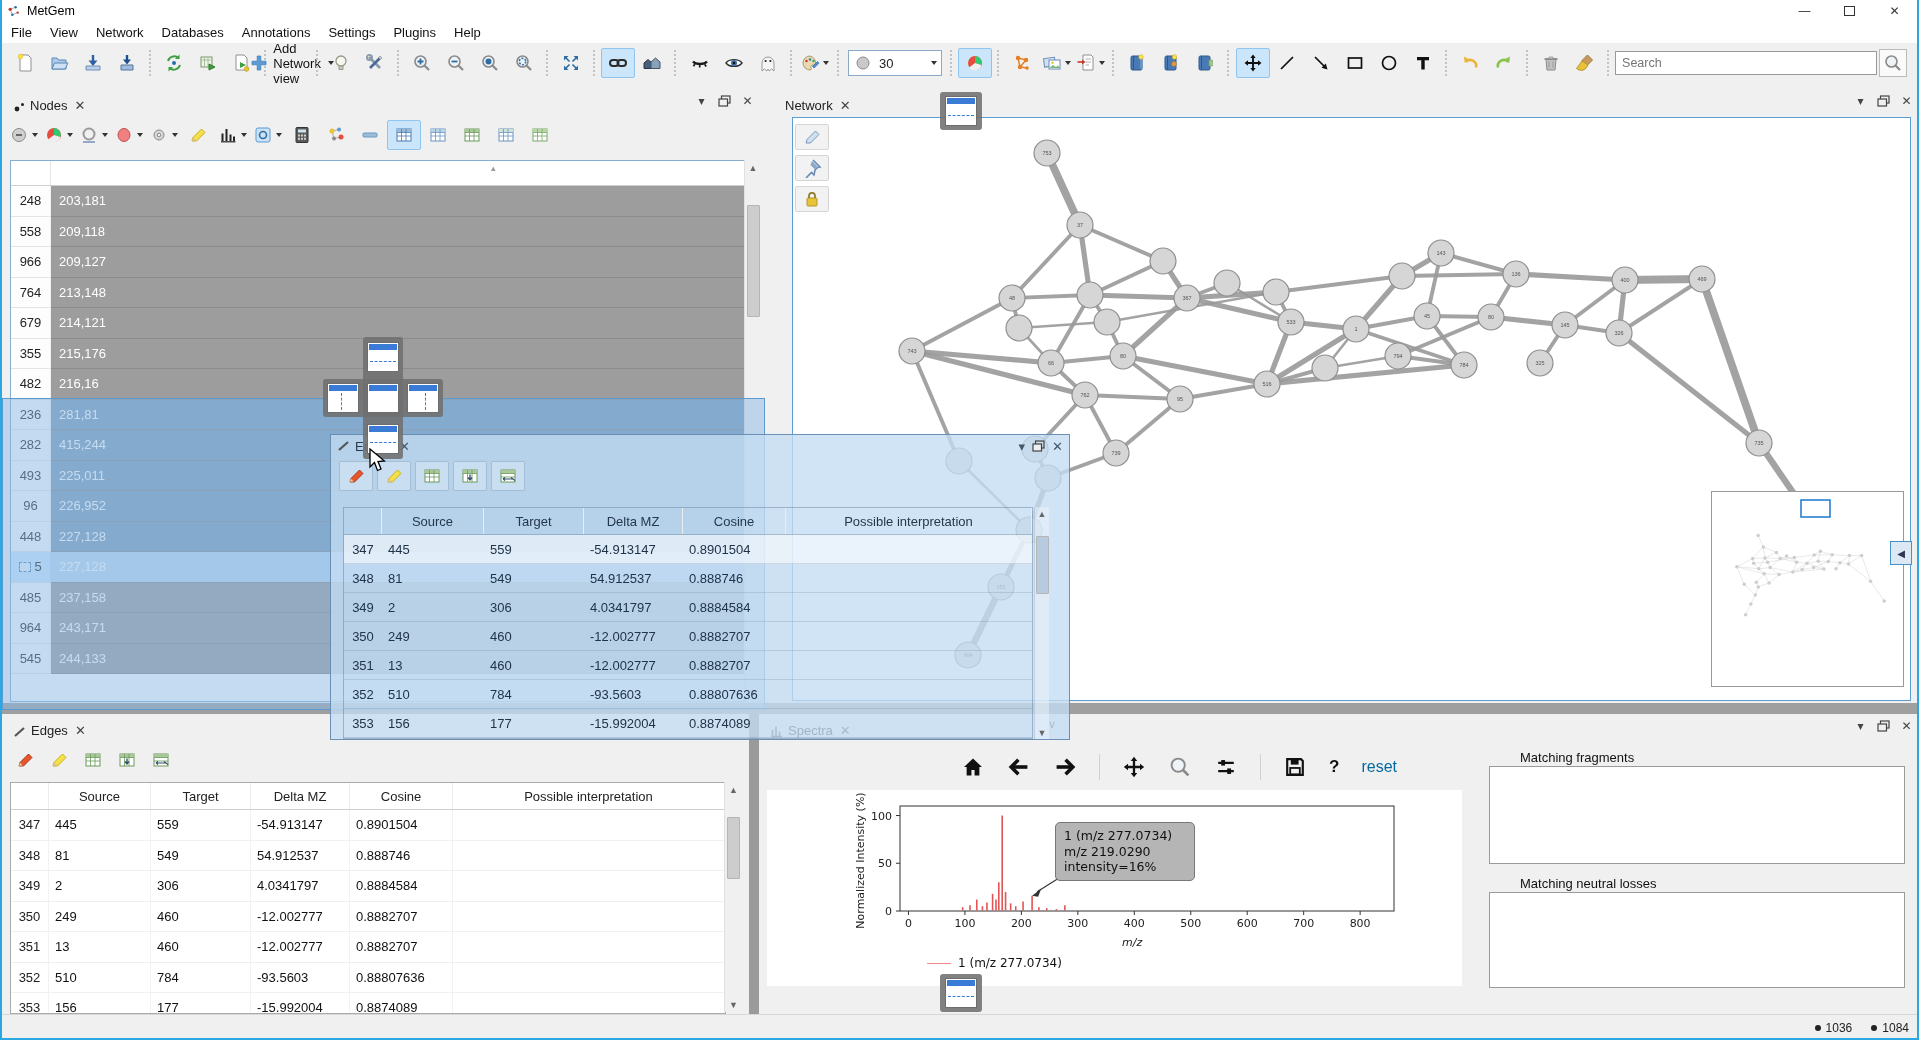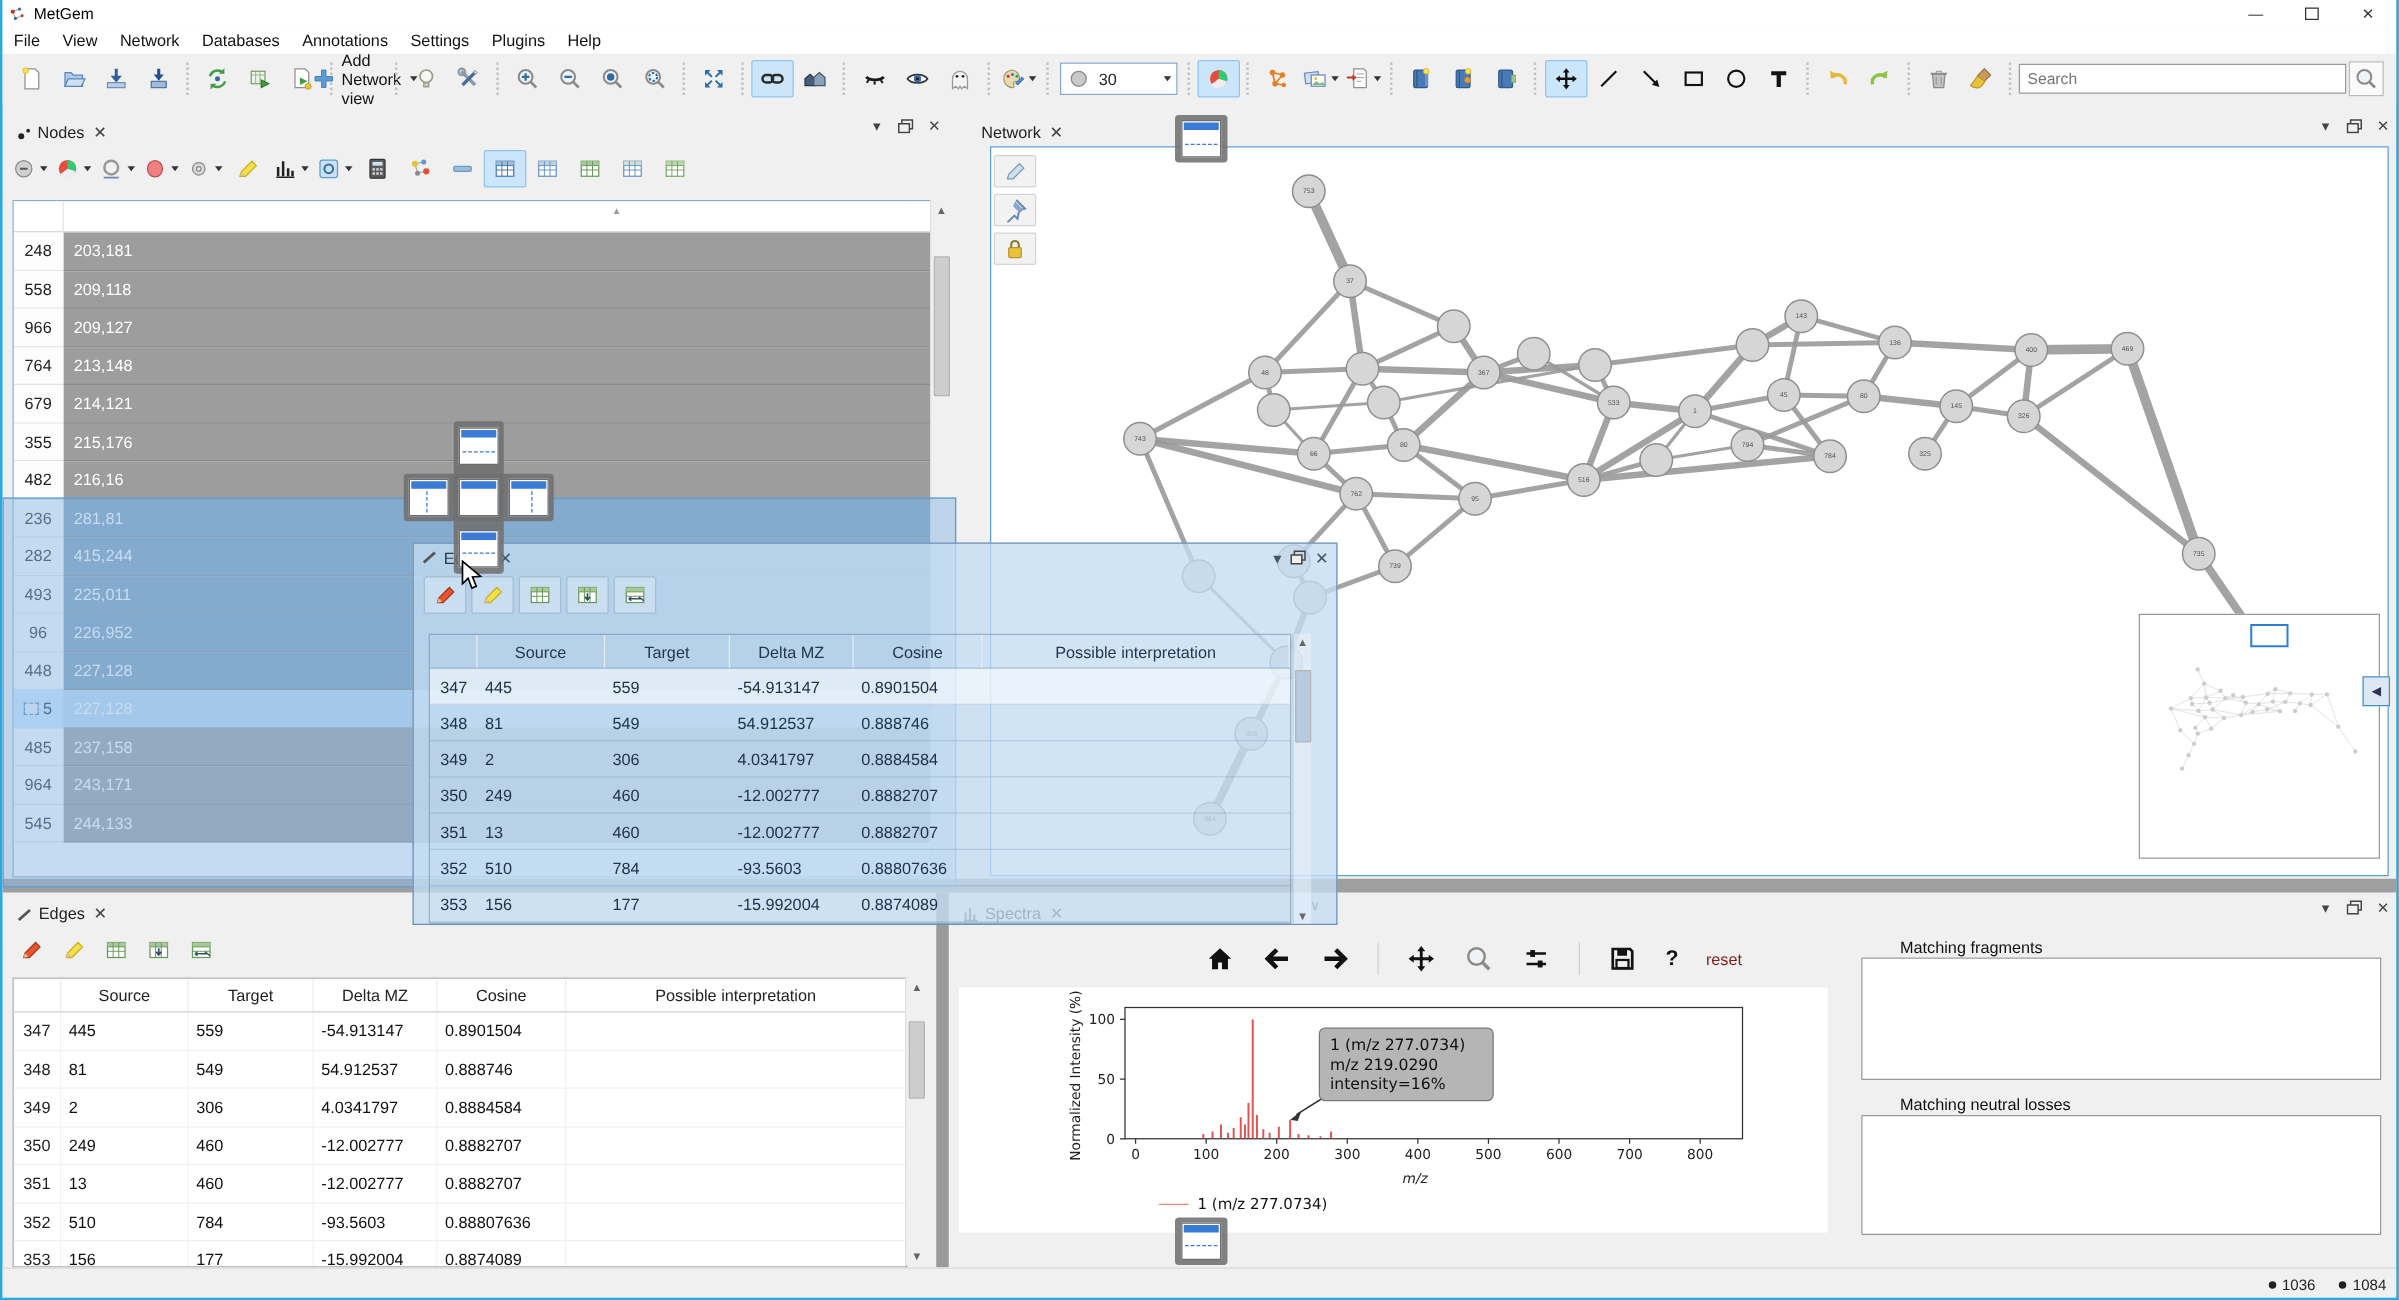--- a/index.html
+++ b/index.html
@@ -1389,21 +1389,21 @@
             <svg width="24" height="24" viewBox="0 0 20 20">
               <path d="M3.5 3.5h11.5l1.5 1.5v11.5H3.5z" fill="none" stroke="#111" stroke-width="1.8"></path>
               <rect x="6.5" y="3.8" width="6.5" height="4.2" fill="#111"></rect>
               <rect x="6" y="10.8" width="8" height="5.4" fill="none" stroke="#111" stroke-width="1.5"></rect>
             </svg>
           </span>
         </div>
         <div class="mplbtn">
           <span><span style="font-size:17px;font-weight:bold;color:#111;">?</span></span>
         </div>
-        <div style="font-size: 13px; color: #7f1d1d;">reset</div>
+        <div style="font-size: 16px; color: #0369a1;">reset</div>
       </div>
 
     <div class="abs" style="left:8px;top:76px;width:695px;height:196px;background:#fff;">
       <svg id="spectrum-svg" width="695" height="196" viewBox="0 0 695 196">
           <rect x="133" y="16" width="494" height="105" fill="#fff" stroke="#333" stroke-width="1"></rect>
           <line x1="141.46857142857144" y1="121" x2="141.46857142857144" y2="125" stroke="#333"></line>
           <text x="141.46857142857144" y="137" font-size="11" text-anchor="middle" fill="#222" font-family="DejaVu Sans,sans-serif">0</text>
           <line x1="197.92571428571426" y1="121" x2="197.92571428571426" y2="125" stroke="#333"></line>
           <text x="197.92571428571426" y="137" font-size="11" text-anchor="middle" fill="#222" font-family="DejaVu Sans,sans-serif">100</text>
           <line x1="254.38285714285715" y1="121" x2="254.38285714285715" y2="125" stroke="#333"></line>

